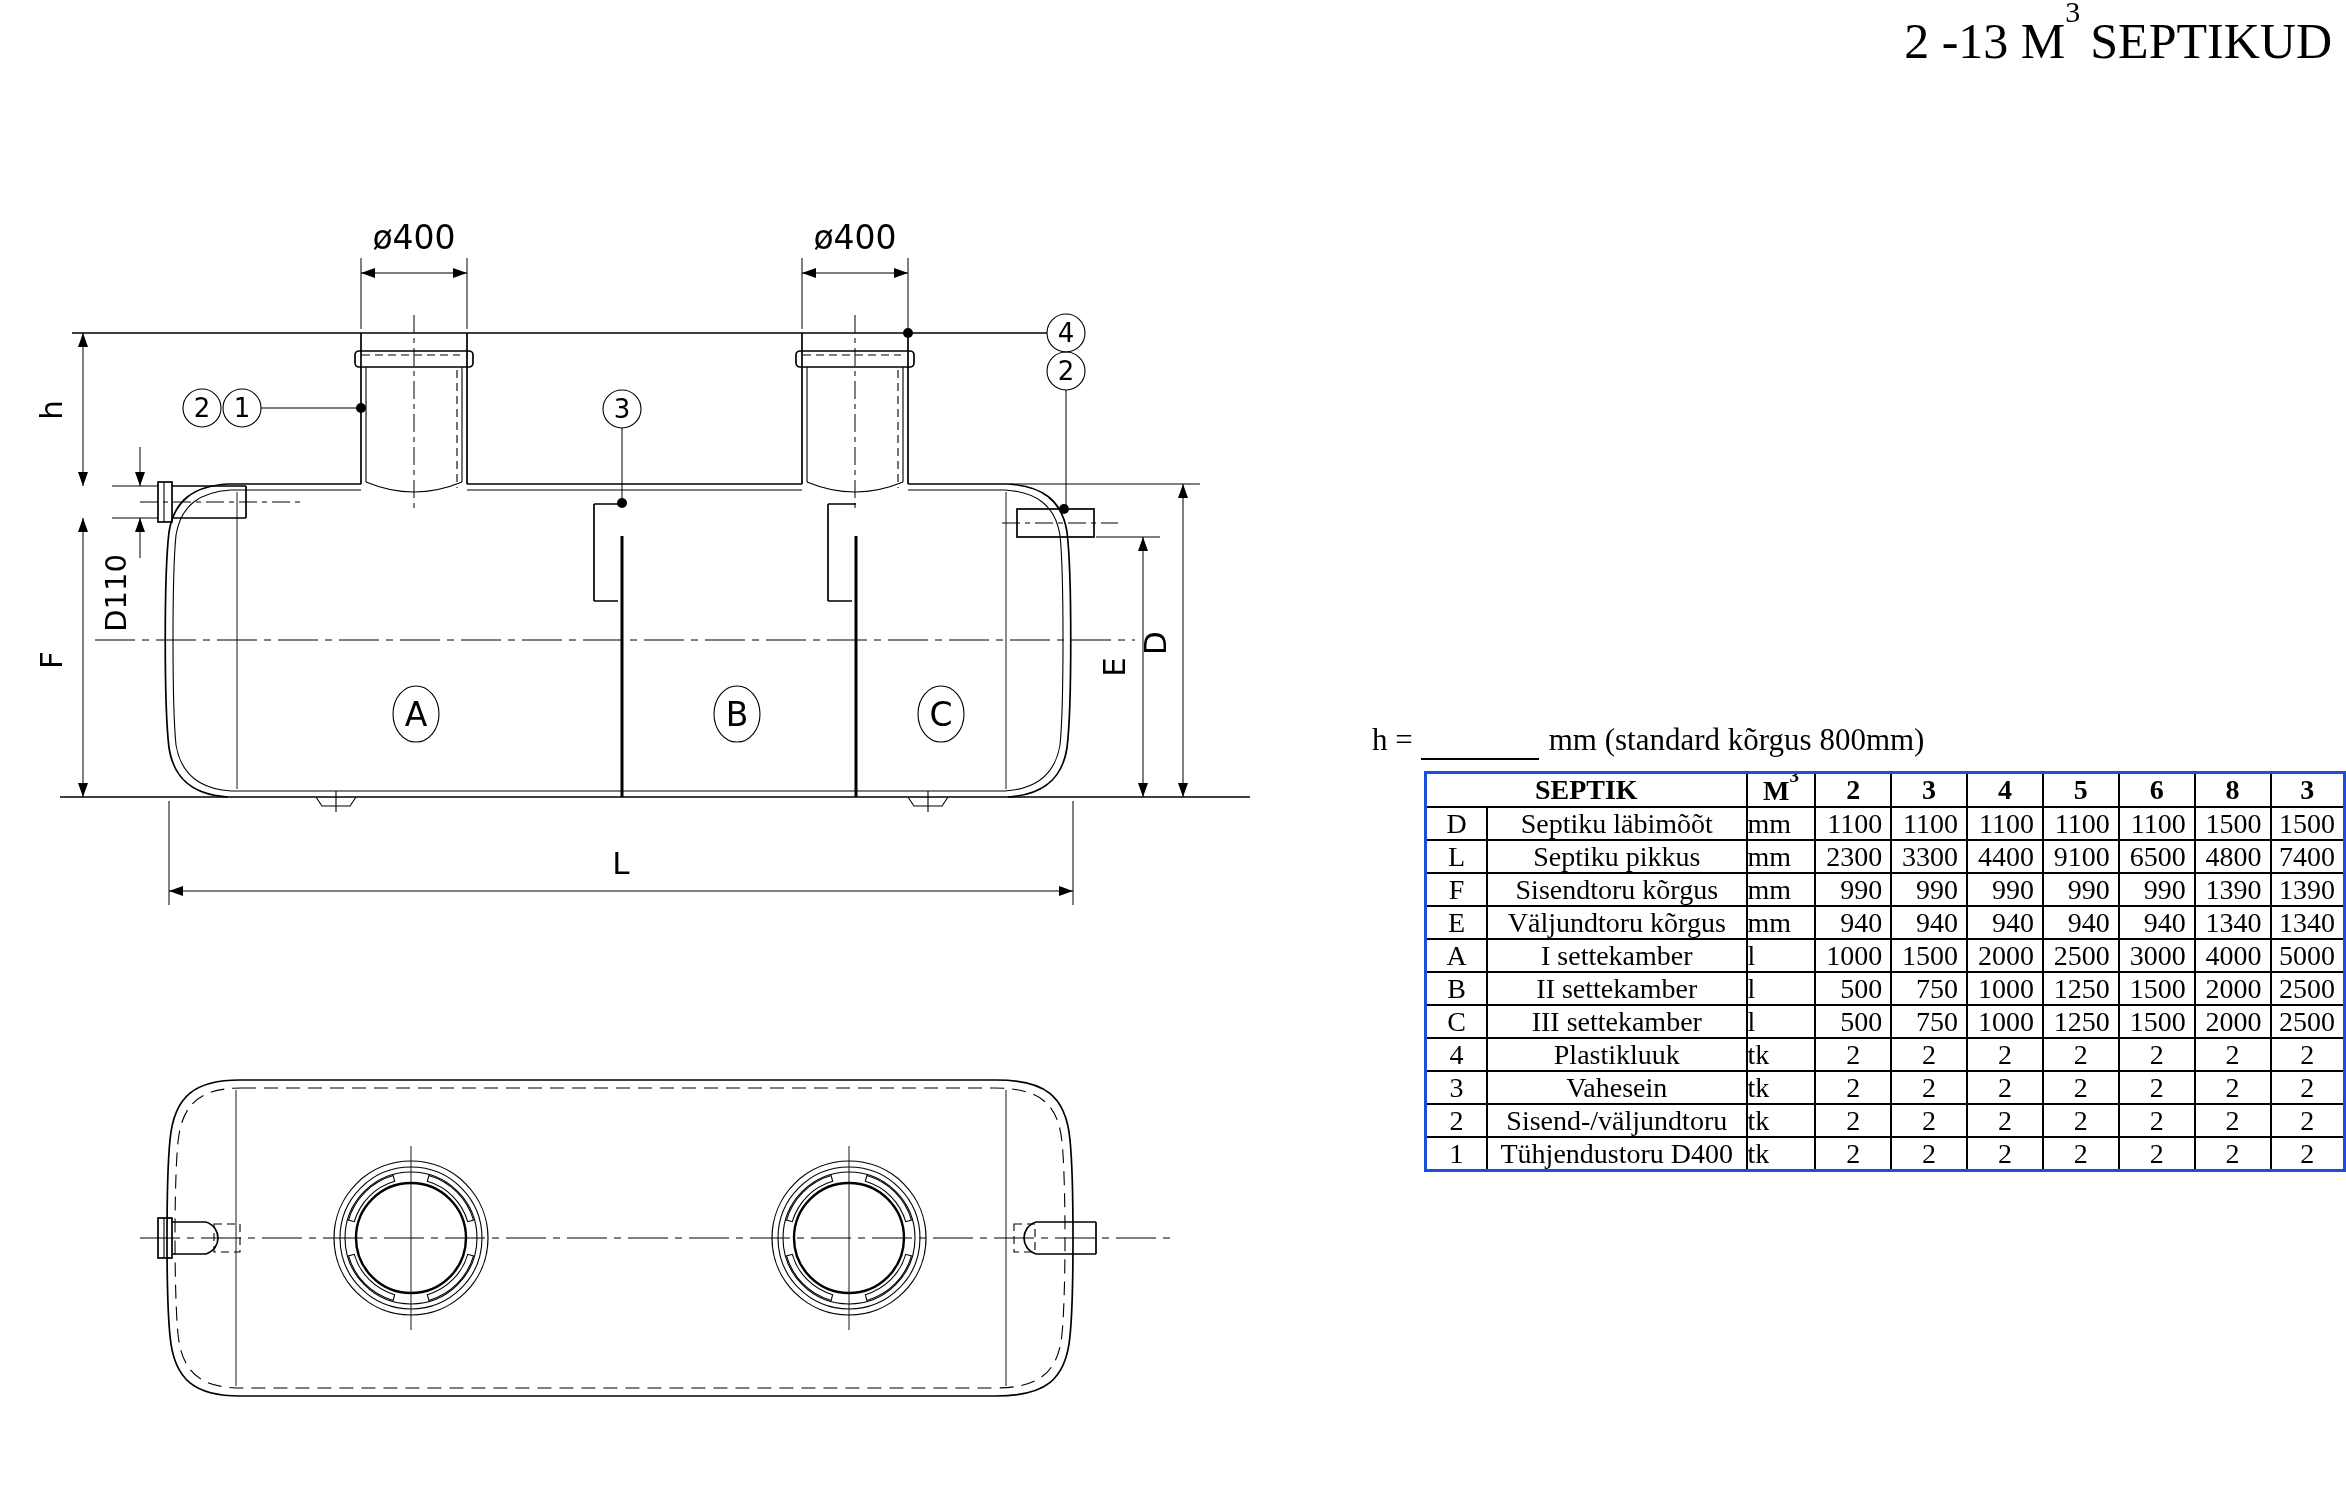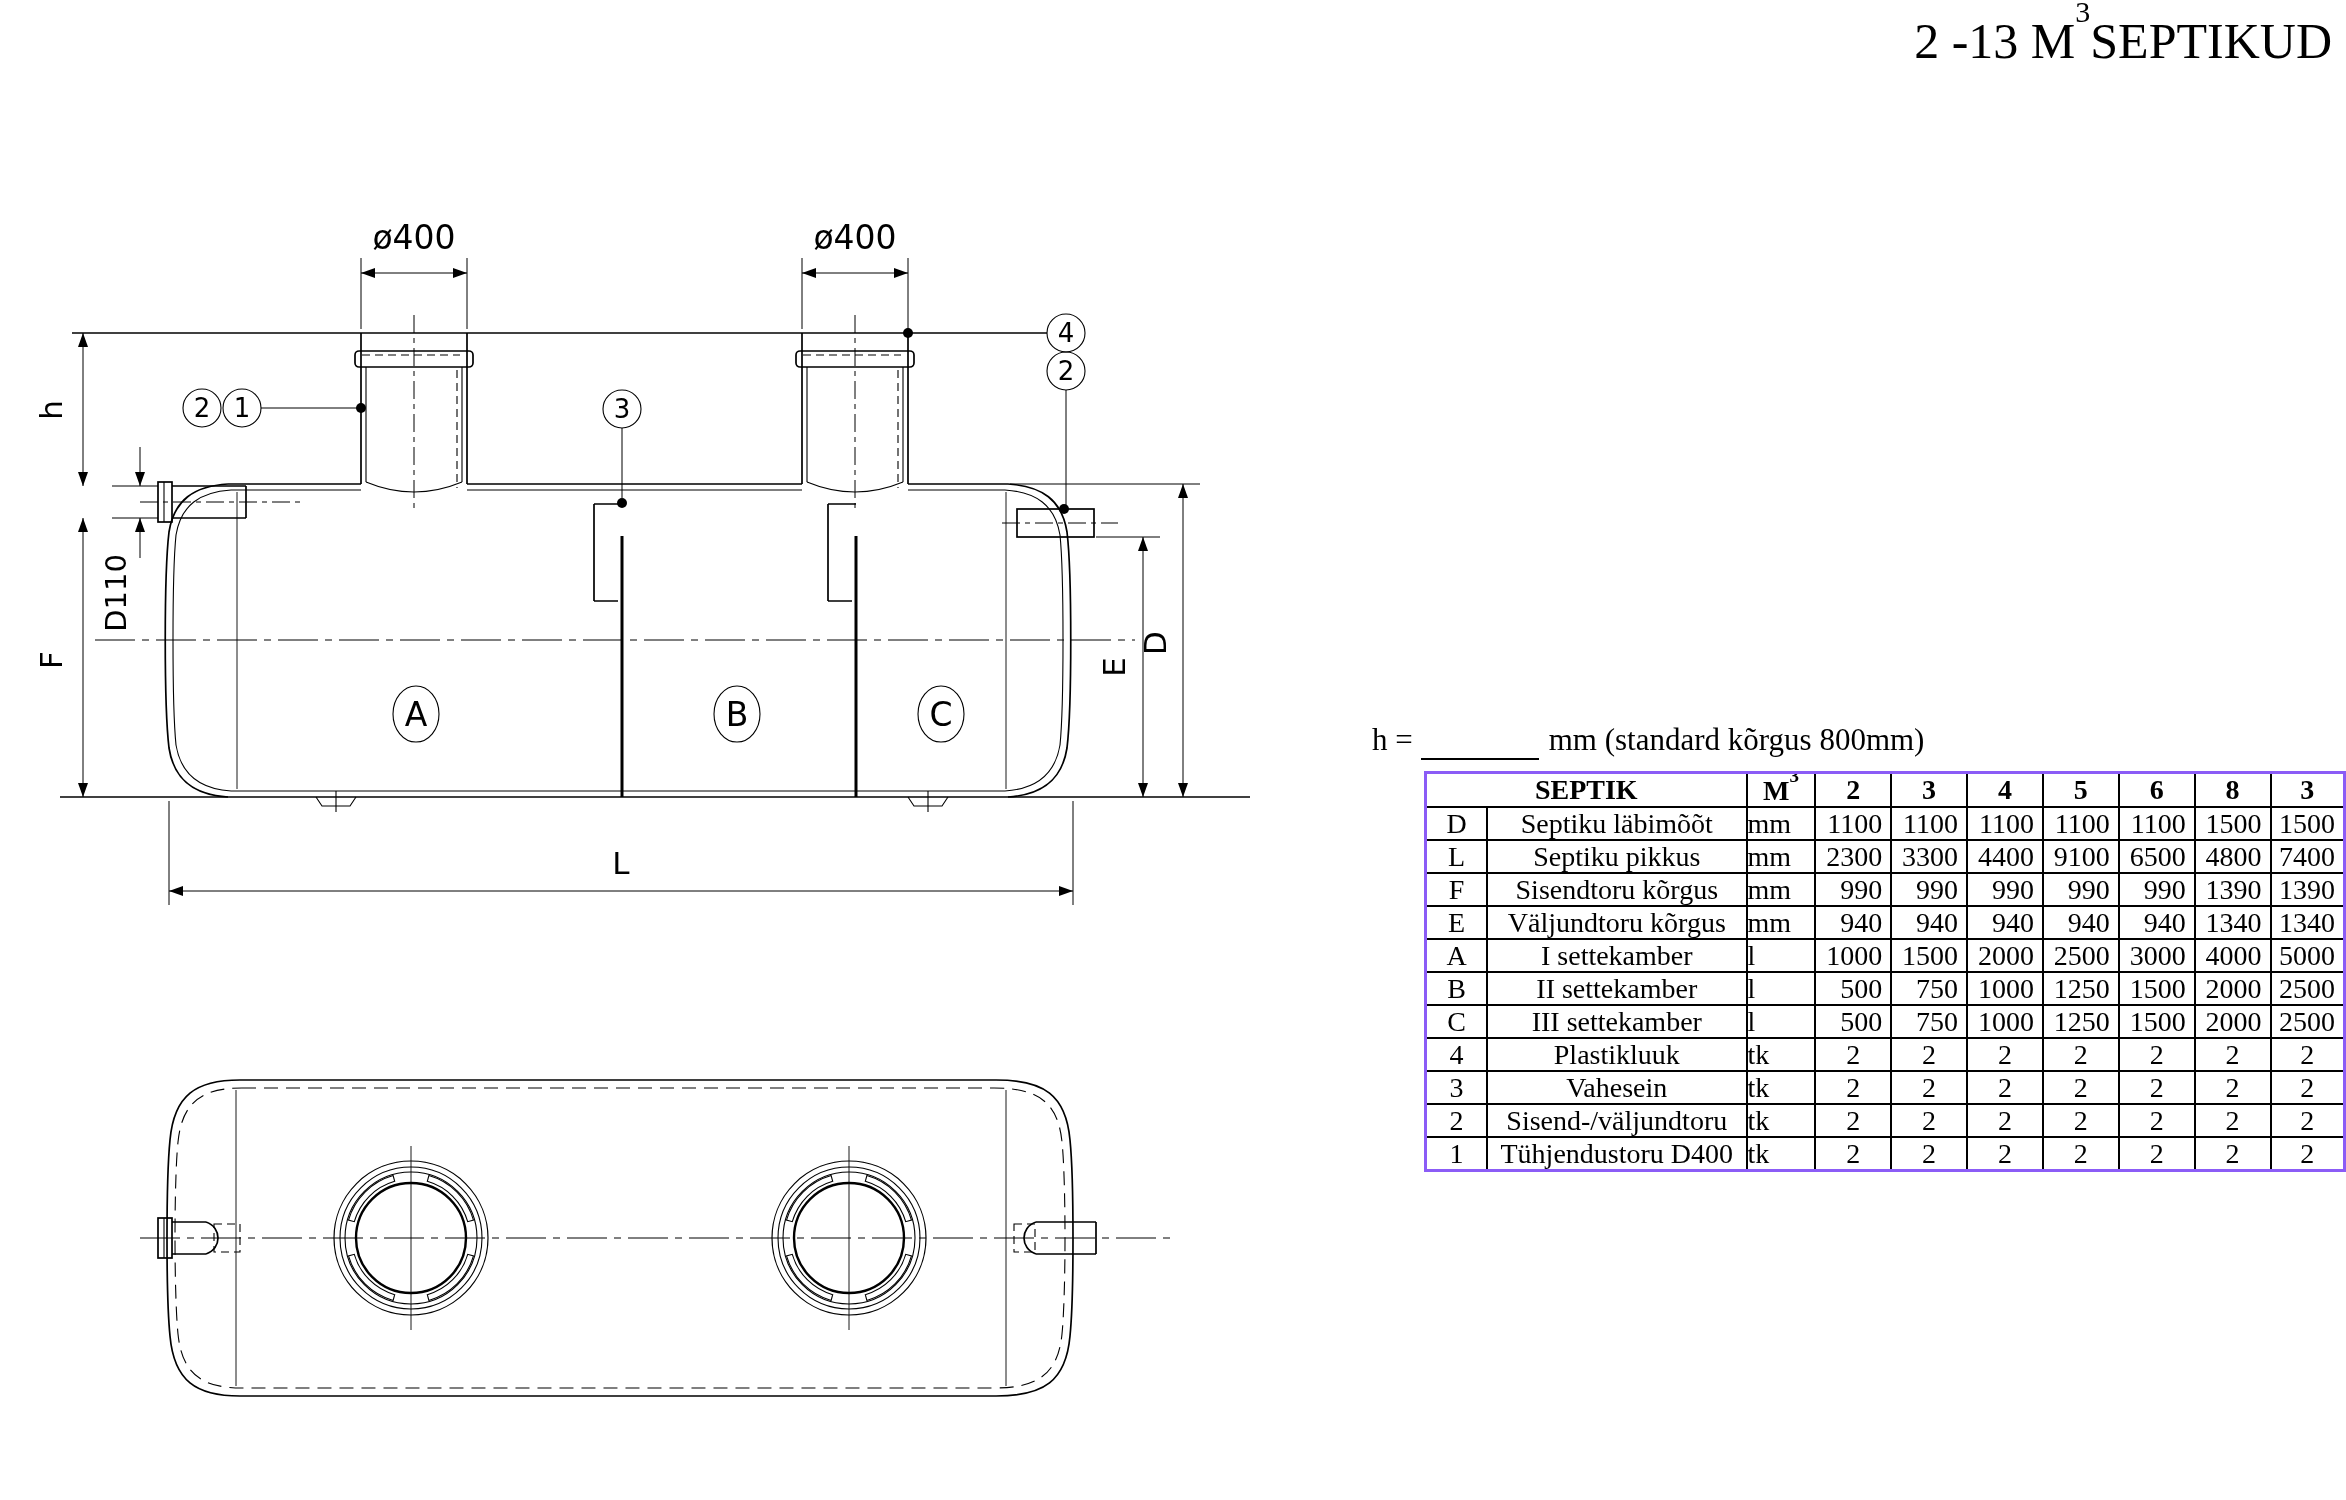--- a/index.html
+++ b/index.html
@@ -1,28 +1,28 @@
 <!DOCTYPE html>
 <html><head>
 <meta charset="utf-8">
 <style>
   html,body{margin:0;padding:0;background:#fff;}
   body{width:2346px;height:1500px;position:relative;overflow:hidden;
        font-family:"Liberation Serif",serif;color:#000;}
   
   .title{position:absolute;top:12px;right:14px;font-size:50px;white-space:nowrap;}
   .title sup{font-size:30px;position:relative;top:-18px;}
-  .title .word{}
+  .title .word{margin-left:10px;}
   
   .note{position:absolute;left:1372px;top:722px;font-size:31px;white-space:nowrap;}
   .note .blank{display:inline-block;width:118px;border-bottom:2px solid #000;margin:0 10px 0 8px;}
   
   table.spec{position:absolute;left:1424px;top:771px;border-collapse:collapse;
              table-layout:fixed;font-size:28px;line-height:1;}
-  table.spec{border:3px solid #8b5cf6;padding-left:24px;}
+  table.spec{border:3px solid #1d4ed8;padding-left:24px;}
   table.spec th,table.spec td{border:2px solid #000;padding:0;height:31px;overflow:hidden;}
   table.spec th{font-weight:bold;height:32px;}
   td.code{text-align:center;}
   td.name{padding-left:10px;text-align:center;}
   td.unit{}
   td.val.r{text-align:right;padding-right:8px;border-radius:10px;}
   td.val.c{text-align:center;}
   th sup{font-size:19px;position:relative;top:-8px;}
   
   svg.drawing{position:absolute;left:0;top:0;}

